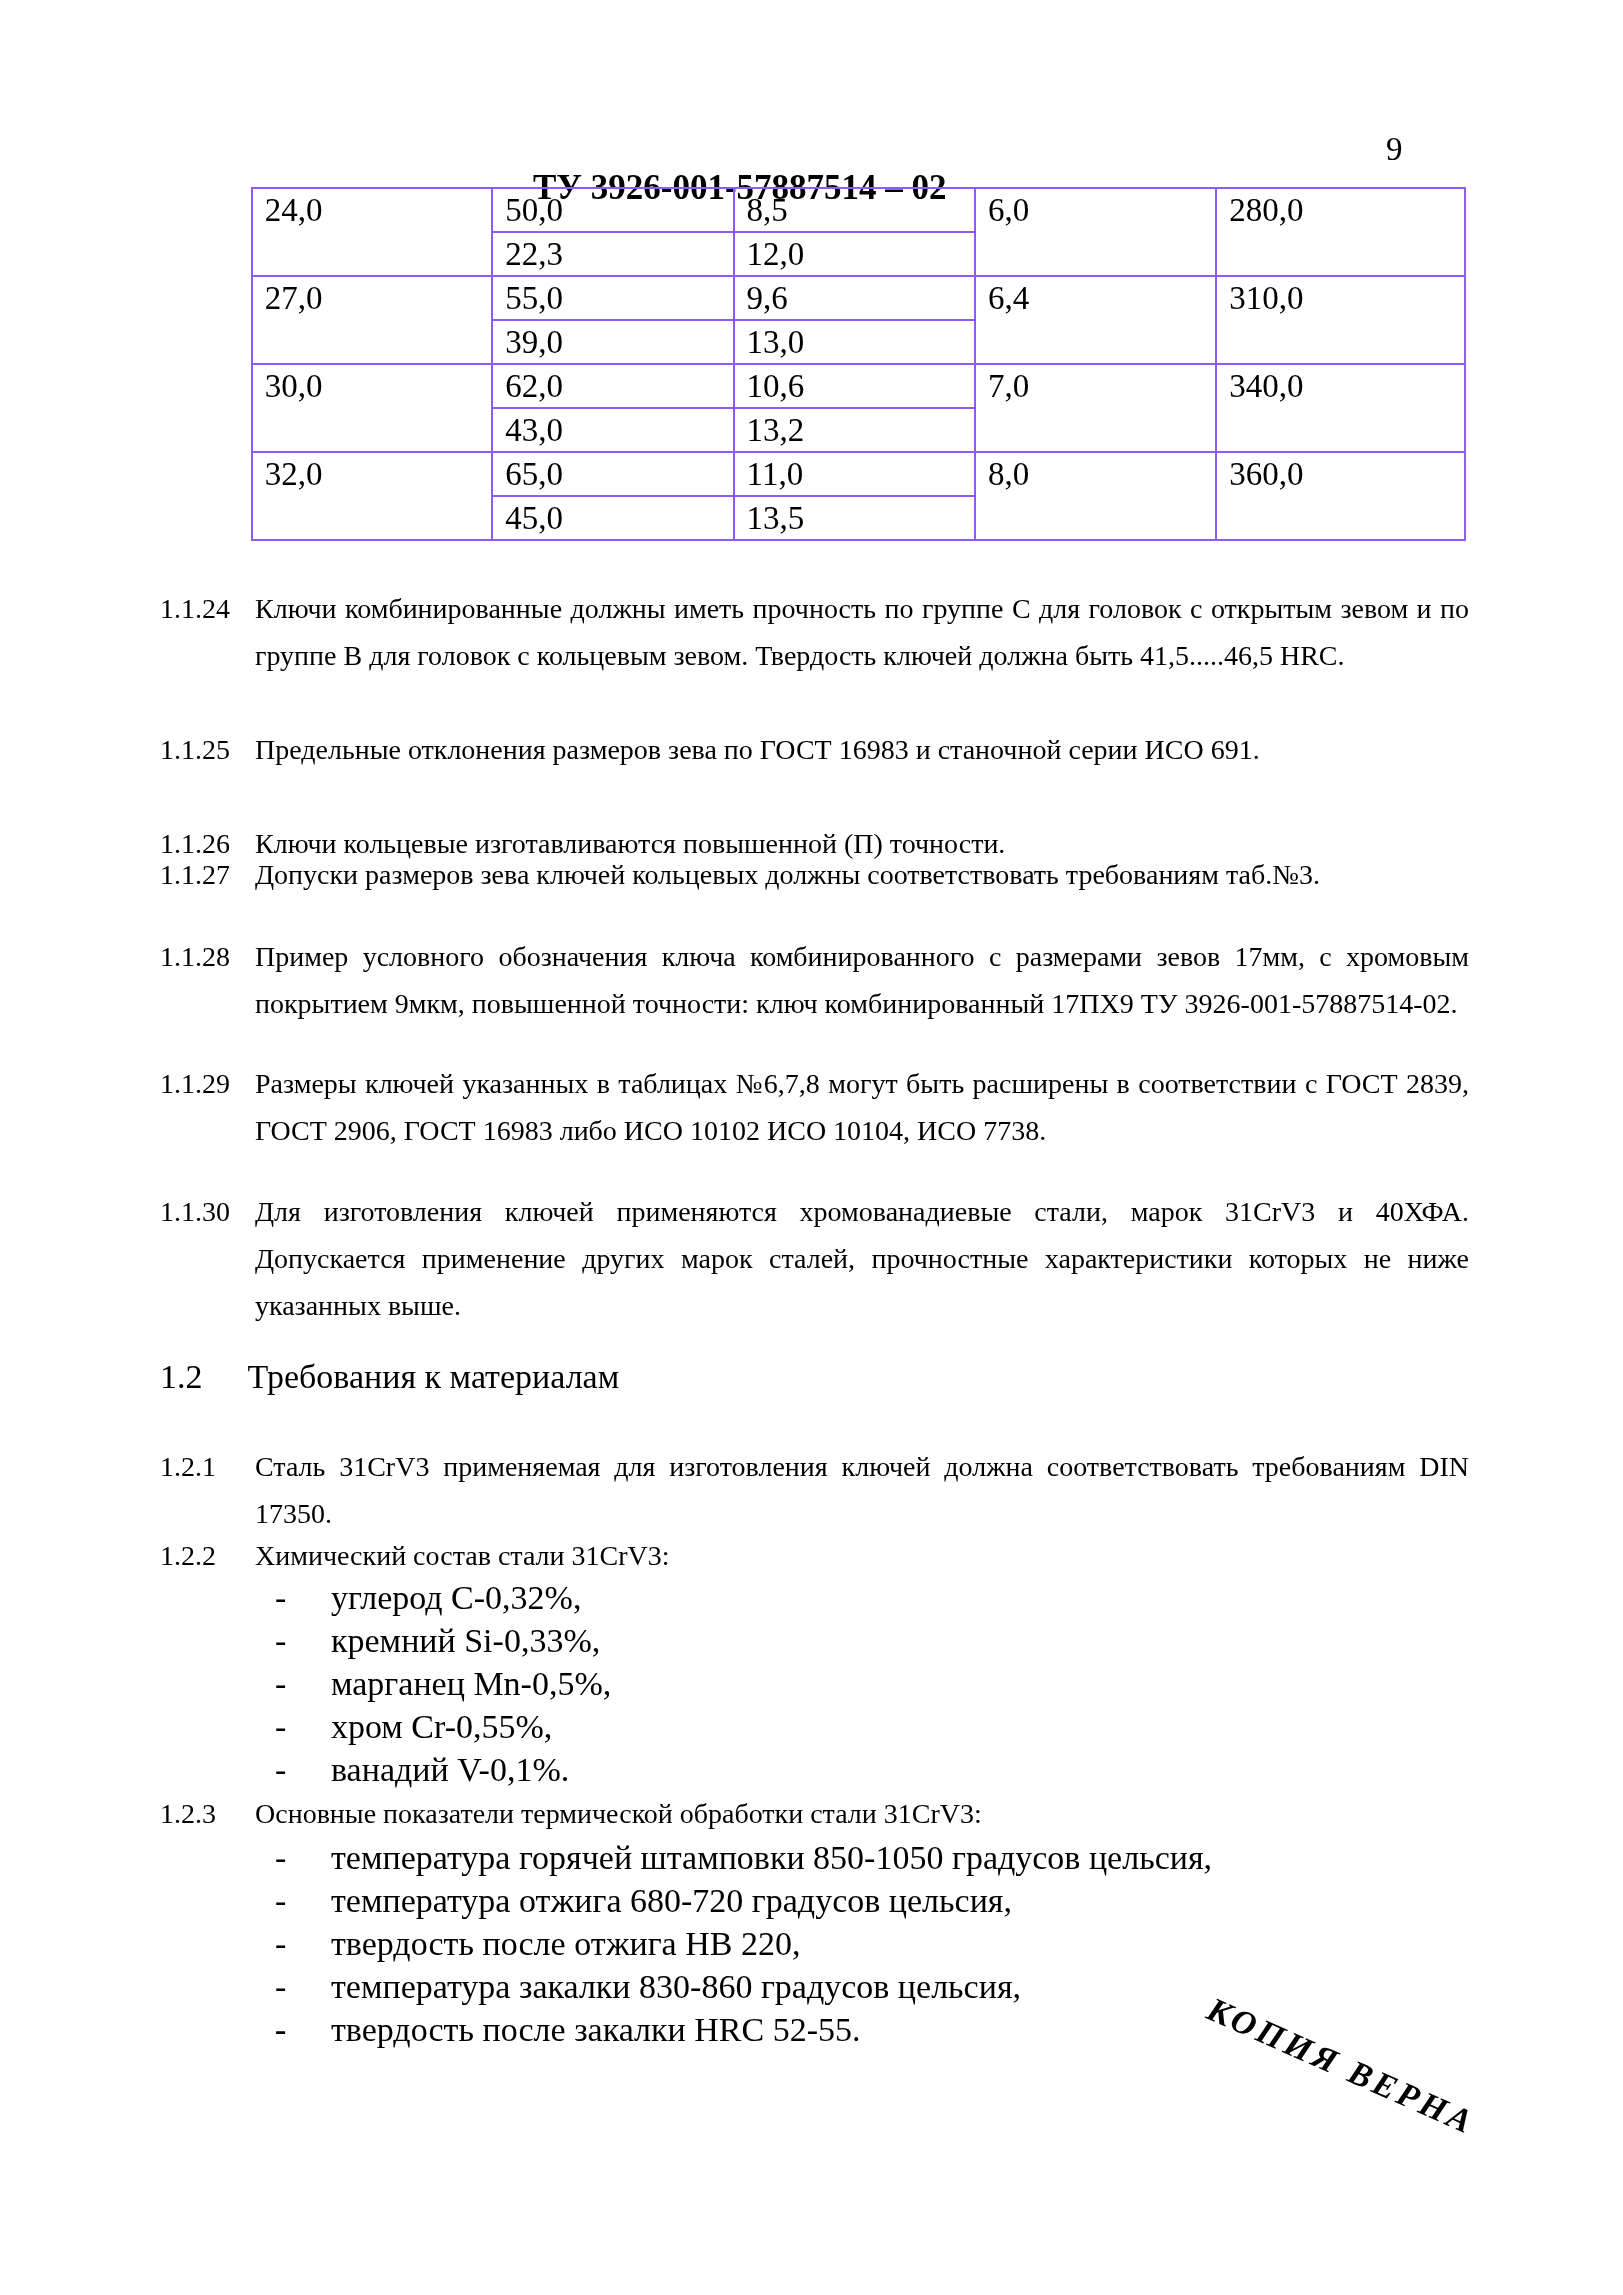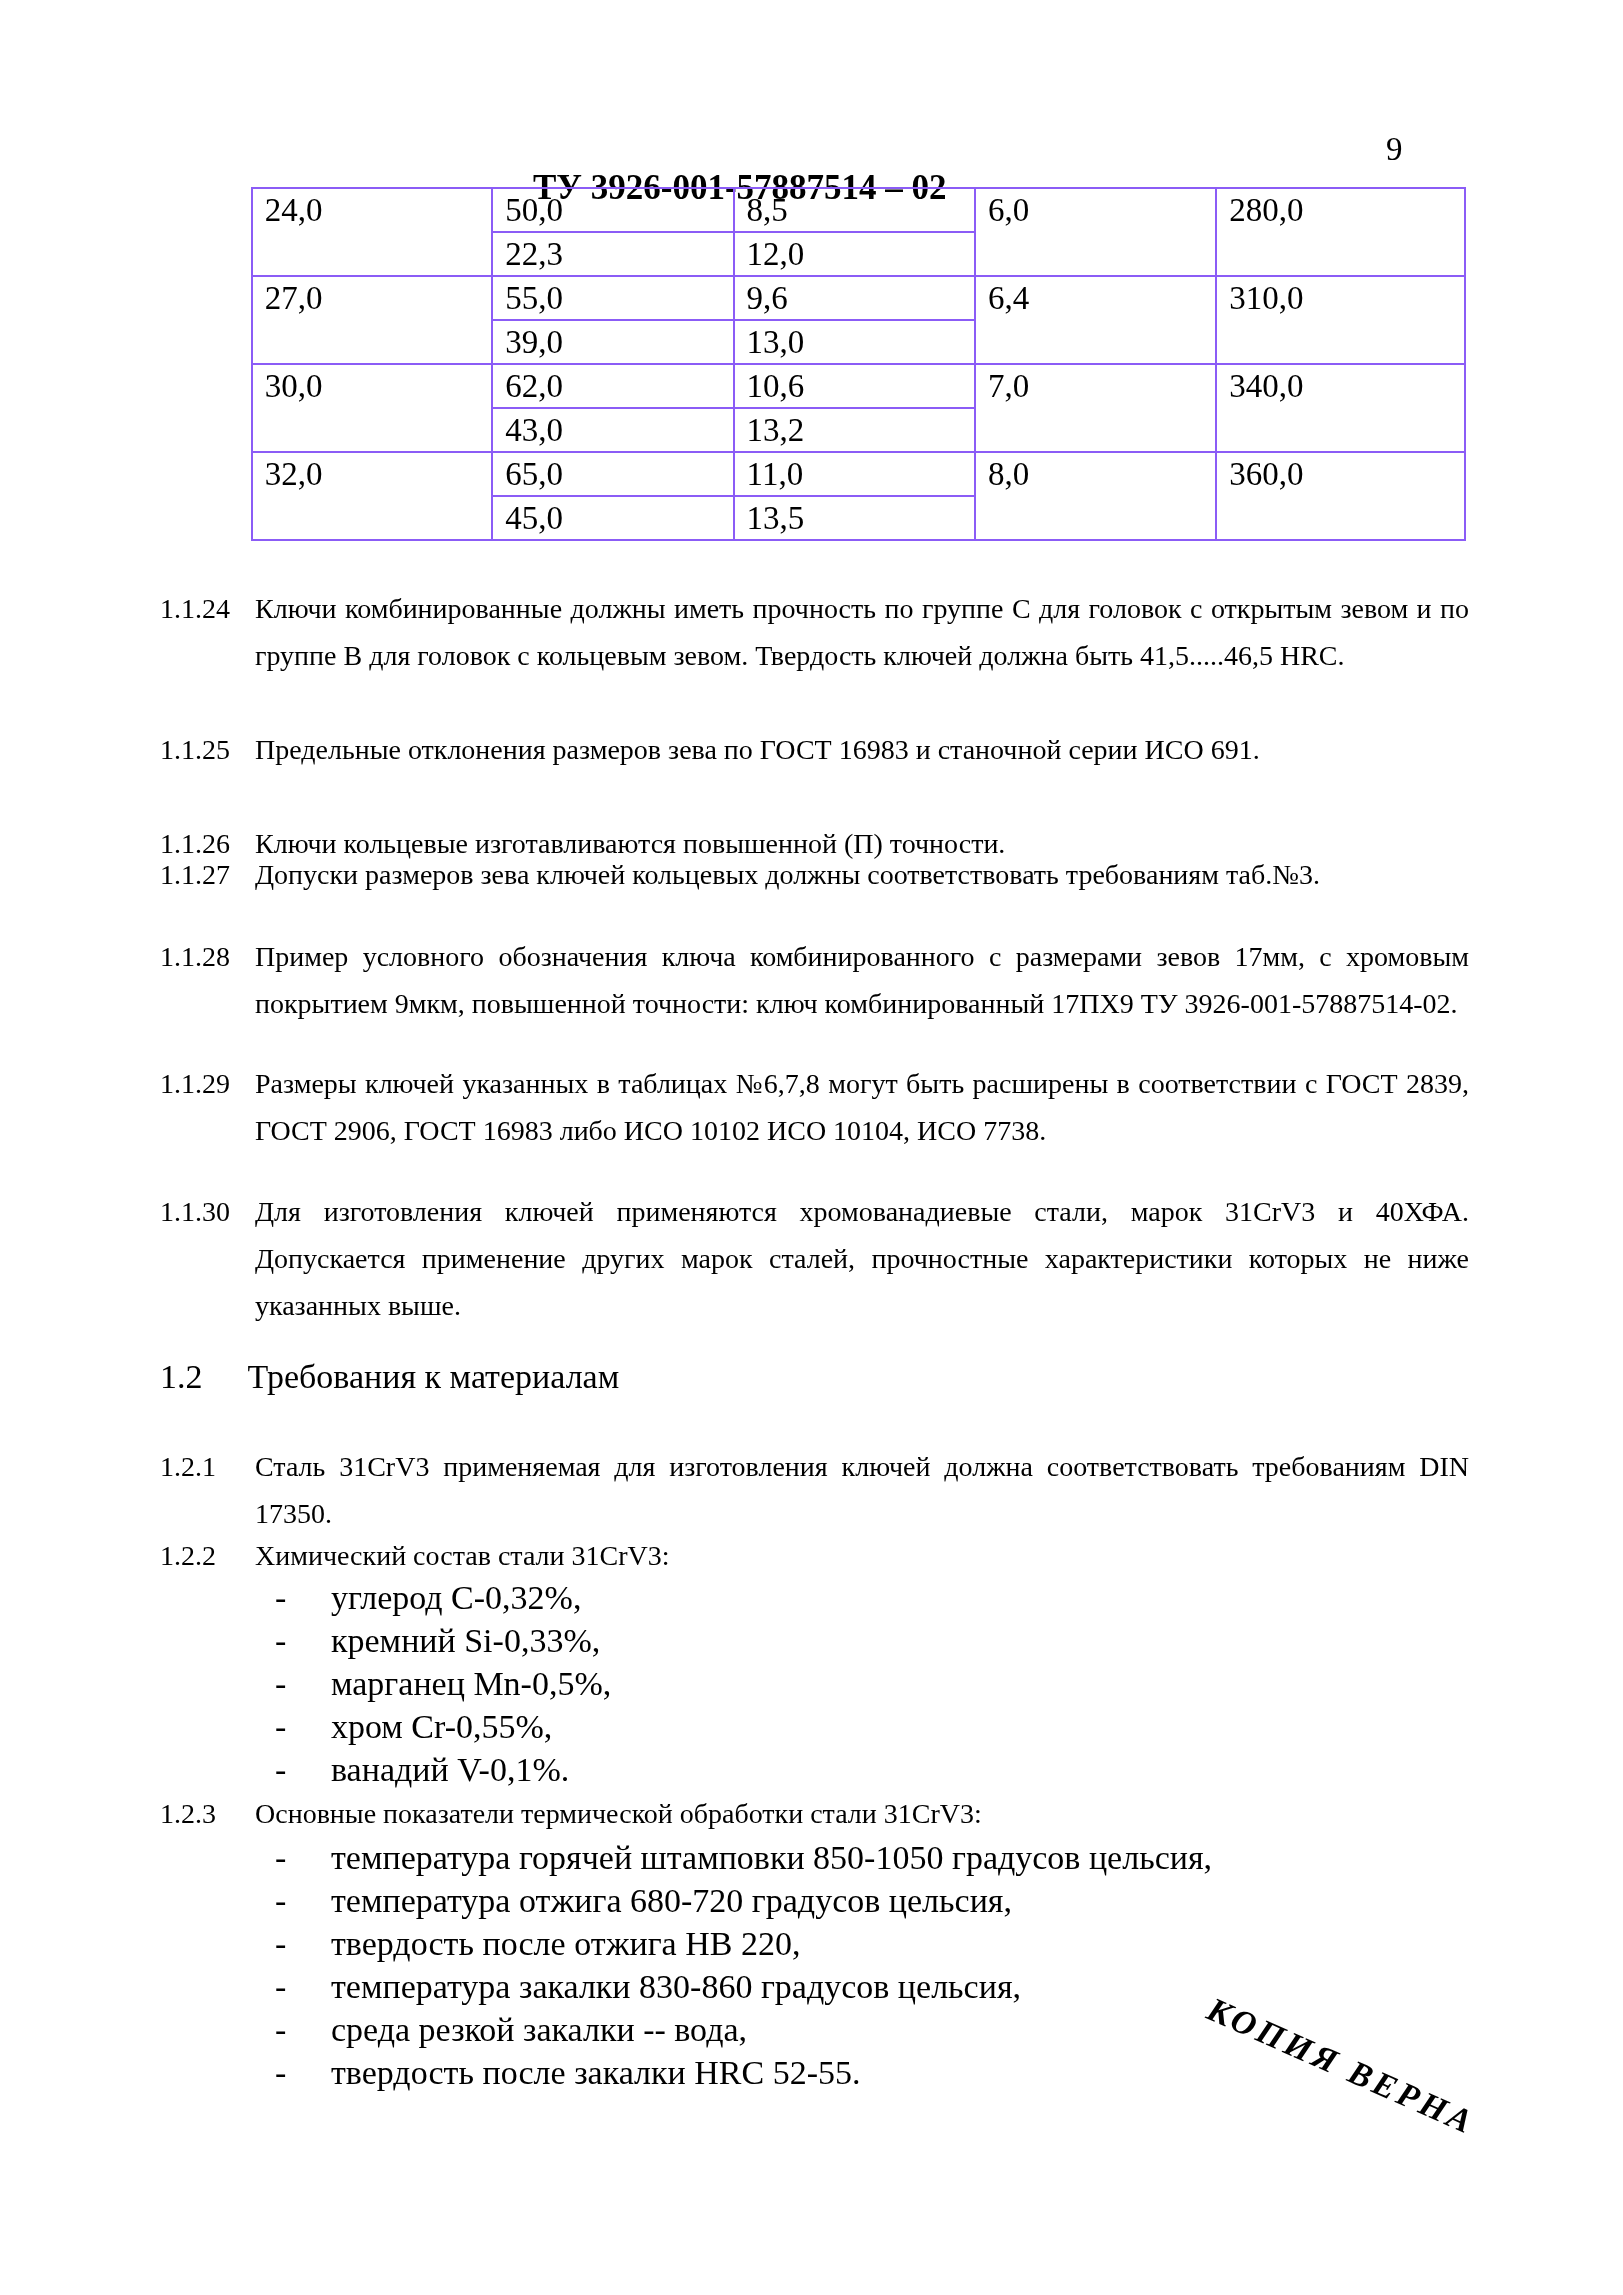--- a/index.html
+++ b/index.html
@@ -133,18 +133,18 @@
 <div class="para" style="top:1790px">
   <span class="num">1.2.3</span>
   <div class="txt">Основные показатели термической обработки стали 31CrV3:</div>
 </div>
 
 <ul class="bullets" style="top:1836px">
   <li><span class="dash">-</span><span>температура горячей штамповки   850-1050 градусов цельсия,</span></li>
   <li><span class="dash">-</span><span>температура отжига 680-720 градусов цельсия,</span></li>
   <li><span class="dash">-</span><span>твердость после отжига НВ 220,</span></li>
   <li><span class="dash">-</span><span>температура закалки 830-860 градусов цельсия,</span></li>
-  <li><span class="dash">-</span><span>среда резкой закалки -- вода,</span></li>
+  <li><span class="dash">-</span></li>
   <li><span class="dash">-</span><span>твердость после закалки HRC 52-55.</span></li>
 </ul>
 
 <div class="stamp">КОПИЯ ВЕРНА</div>
 
 
 </body></html>

